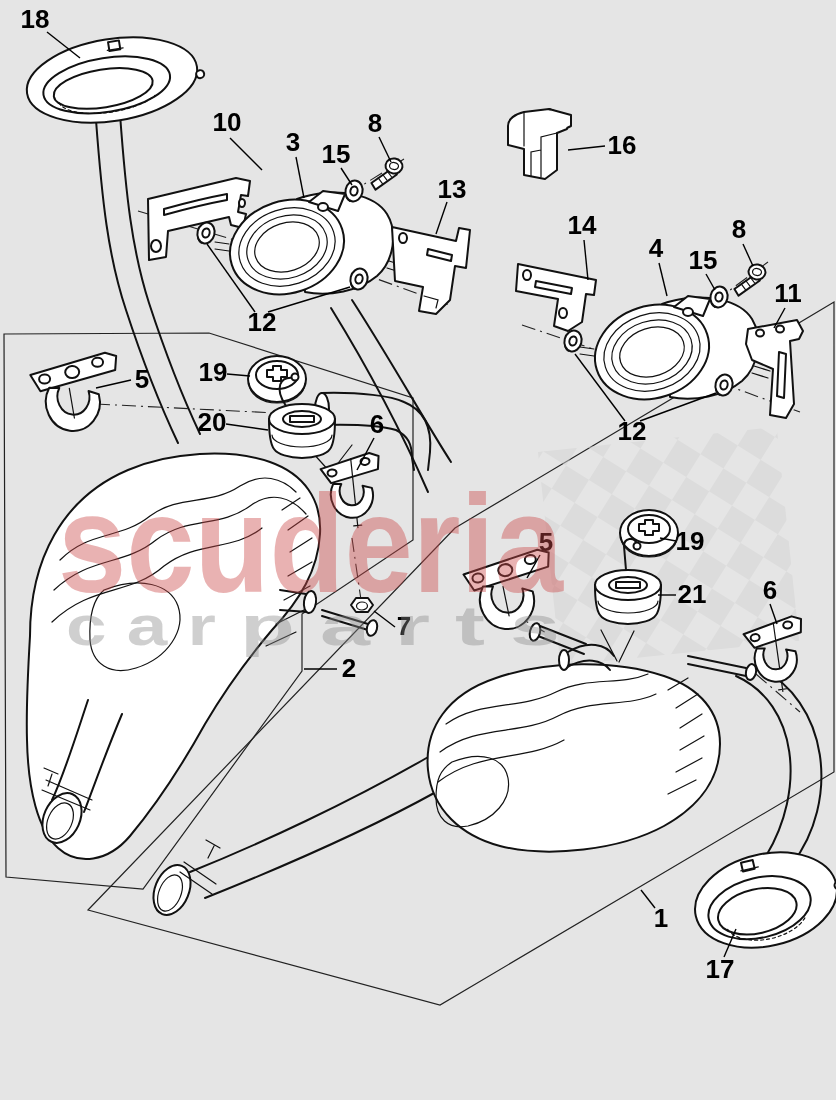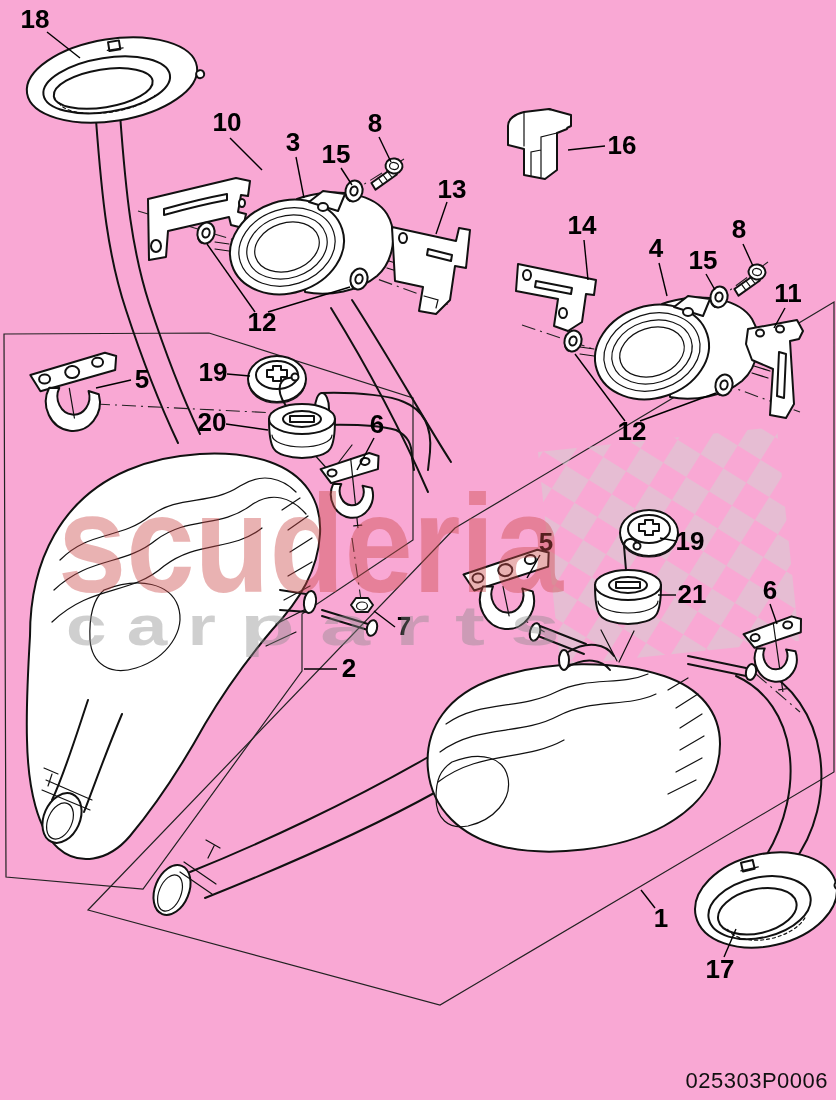--- a/index.html
+++ b/index.html
@@ -1,16 +1,16 @@
 <!DOCTYPE html>
 <html><head>
 <meta charset="utf-8">
 <style>
   html,body{margin:0;padding:0;background:#ffffff;}
-  .stage{position:relative;width:836px;height:1100px;background:#f9a8d4;overflow:hidden;
+  .stage{position:relative;width:836px;height:1100px;background:#e5e5e5;overflow:hidden;
          font-family:"Liberation Sans", sans-serif;}
   .stage svg{position:absolute;left:0;top:0;}
   .part-code{position:absolute;right:8px;bottom:6px;font-size:22px;color:#111;
              font-family:"Liberation Sans", sans-serif;letter-spacing:0.5px;}
   .ln{stroke:#111;stroke-width:2;fill:none;stroke-linecap:round;stroke-linejoin:round;}
   .lnf{stroke:#111;stroke-width:2;fill:#fff;stroke-linejoin:round;}
   .thin{stroke:#111;stroke-width:1.2;fill:none;stroke-linecap:round;}
   .slab{stroke:#222;stroke-width:1.2;fill:none;}
   .dd{stroke:#222;stroke-width:1.1;fill:none;stroke-dasharray:14 5 2 5;}
   .callout-label{font-family:"Liberation Sans", sans-serif;font-weight:bold;font-size:26px;
@@ -302,14 +302,13 @@
         <text x="720" y="978" class="callout-label">17</text>
       </g>
 
   <g>
     <text class="wm-brand" x="58" y="592" font-size="140" textLength="505" lengthAdjust="spacingAndGlyphs" opacity="0.42" fill="#cc4a4a">scuderia</text>
     <text class="wm-tag" x="66" y="645" font-size="56" textLength="150" lengthAdjust="spacingAndGlyphs" opacity="0.4" fill="#8a8a8a">c a r</text>
     <text class="wm-tag" x="240" y="645" font-size="56" textLength="320" lengthAdjust="spacingAndGlyphs" opacity="0.4" fill="#8a8a8a">p a r t s</text>
   </g>
 </svg>
 
-<div class="part-code">025303P0006</div>
 </div>
 
 </body></html>

